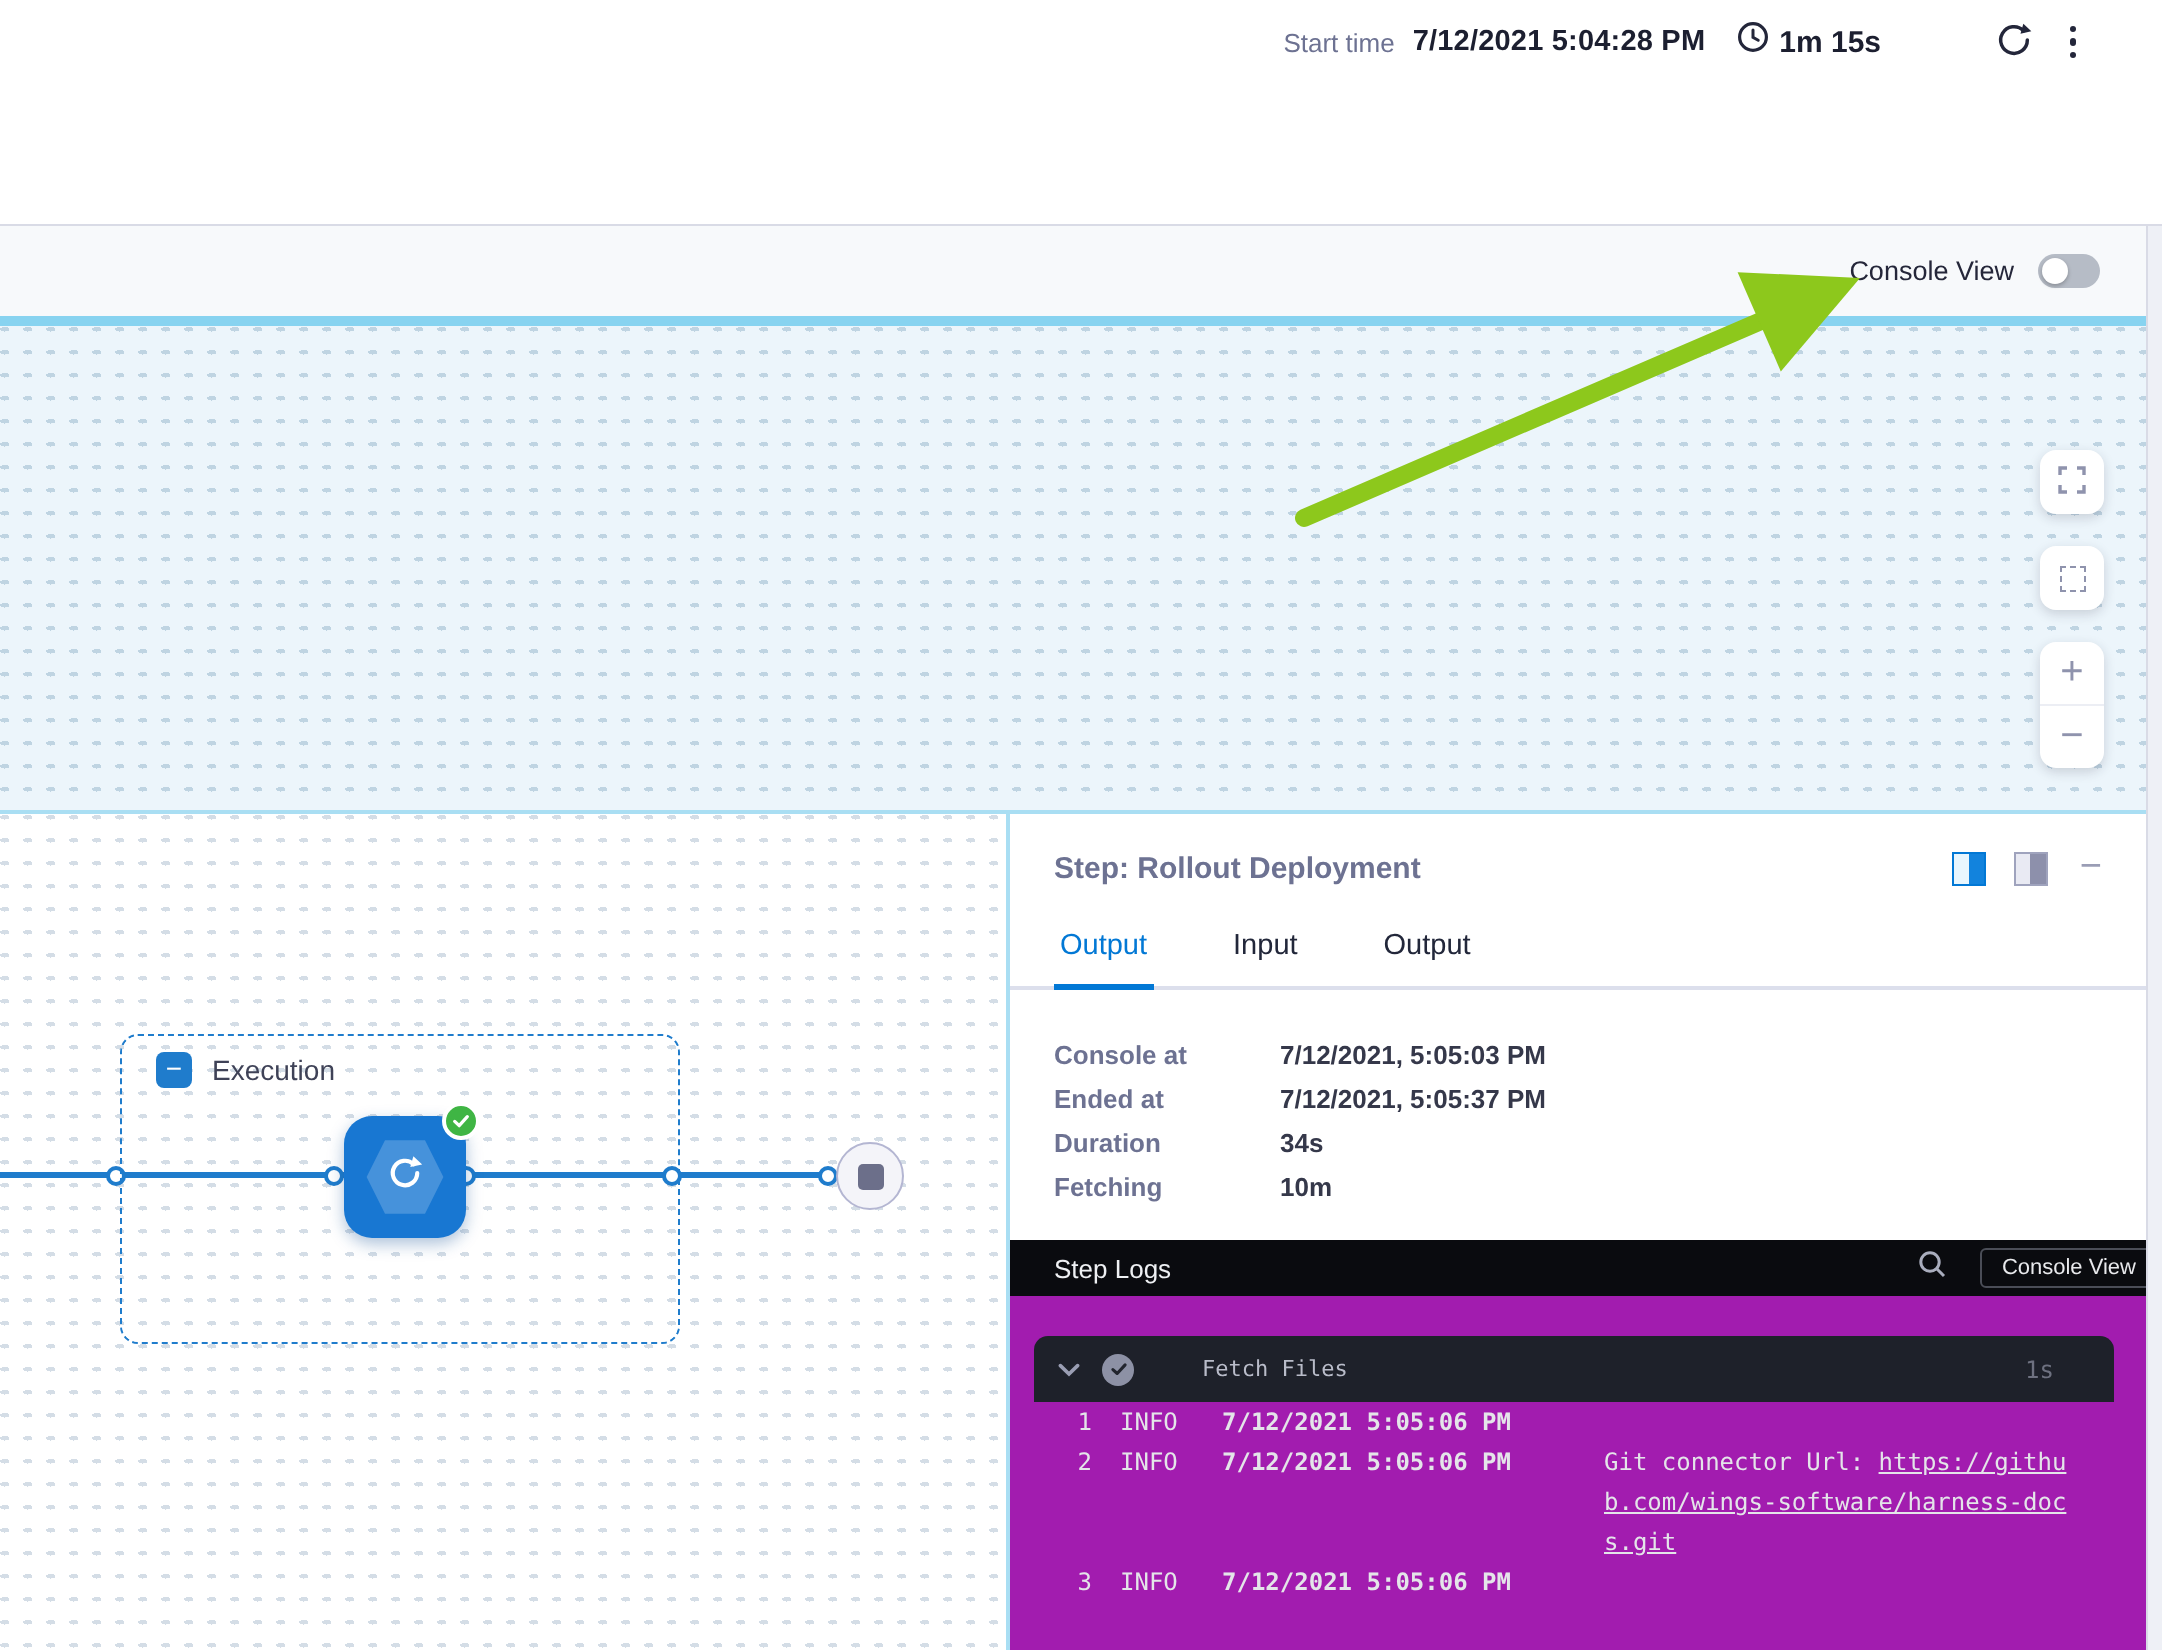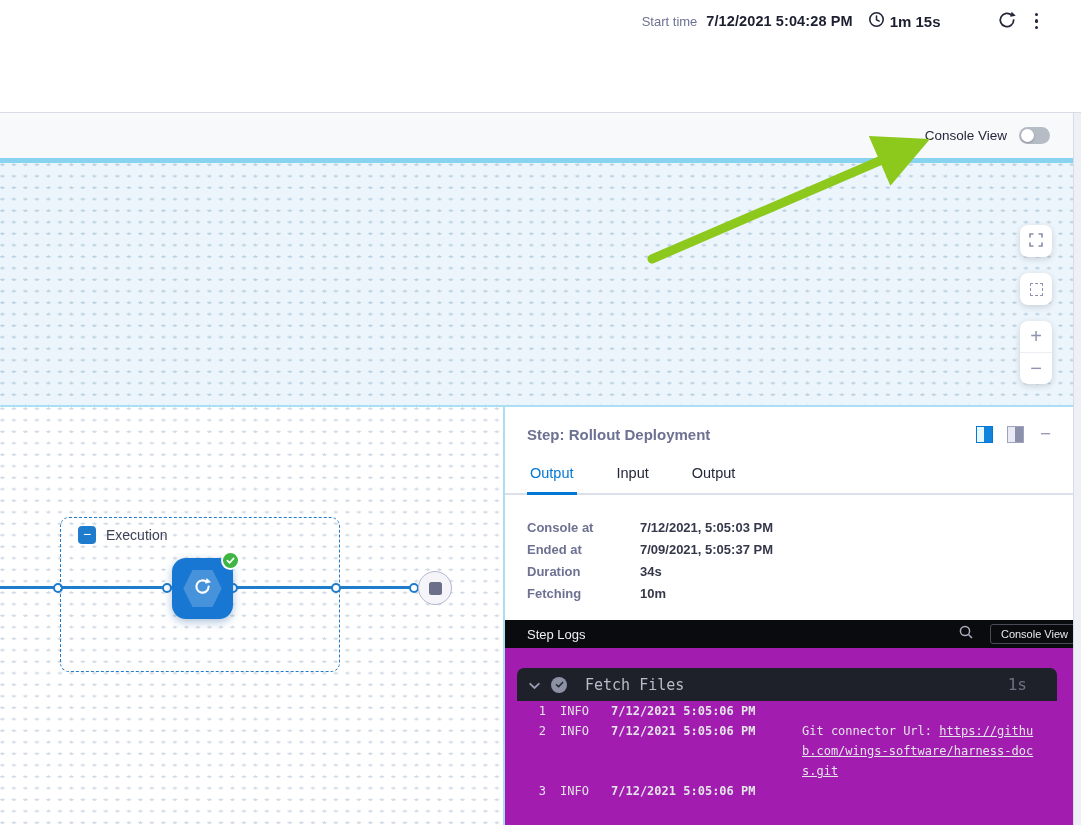--- a/index.html
+++ b/index.html
@@ -121,24 +121,24 @@
   .logs-title { font-size:13px; color:#eef0f3; }
   .logs-head-right { margin-left:auto; display:flex; align-items:center; gap:16px; }
   .console-view-btn { height:20px; padding:0 10px; background:transparent;
     border:1px solid #4a4d57; border-radius:3px; color:#e8e9ec; font-size:11px;
     font-family:"Liberation Sans", sans-serif; cursor:pointer; }
   .log-group-row { position:absolute; top:48px; left:12px; width:540px; height:33px;
     background:#1e212a; border-radius:7px 7px 0 0; display:flex; align-items:center;
     padding:0 30px 0 12px; cursor:pointer; }
   .check-circle { width:16px; height:16px; border-radius:50%; background:#8d91a5;
     display:flex; align-items:center; justify-content:center; margin-left:11px; }
-  .log-group-name { font-family:"DejaVu Sans Mono", monospace; font-size:15px;
-    color:#b9bcc9; margin-left:18px; }
+  .log-group-name { font-family:"DejaVu Sans Mono", monospace; font-size:11px;
+    color:#b9bcc9; margin-left:34px; }
   .log-group-duration { margin-left:auto; font-family:"DejaVu Sans Mono", monospace;
-    font-size:16px; color:#6e7180; }
+    font-size:12px; color:#6e7180; }
   .log-lines { position:absolute; top:81px; left:0; width:552px; bottom:0;
     font-family:"DejaVu Sans Mono", monospace; font-size:12px; line-height:20px;
     color:#e4e5e9; overflow:hidden; }
   .log-row { display:flex; align-items:flex-start; padding-left:12px; }
   .col-num { width:29px; text-align:right; flex:none; }
   .col-level { width:30px; margin-left:14px; flex:none; }
   .col-time { width:146px; margin-left:21px; flex:none;font-weight:bold; }
   .col-msg { width:239px; margin-left:45px; word-break:break-all; }
   .col-msg.bold { font-weight:700; color:#ffffff; background:#000000; }
   .log-link { text-decoration:underline; color:#e4e5e9; cursor:pointer; }
@@ -265,21 +265,21 @@
   </div>
   <div class="tabs">
     <div class="tab active">Output</div>
     <div class="tab">Input</div>
     <div class="tab">Output</div>
   </div>
   <div class="fields">
     <span class="field-label">Console at</span>
     <span class="field-value">7/12/2021, 5:05:03 PM</span>
     <span class="field-label">Ended at</span>
-    <span class="field-value">7/09/2021, 5:05:37 PM</span>
+    <span class="field-value">7/12/2021, 5:05:37 PM</span>
     <span class="field-label">Duration</span>
     <span class="field-value">34s</span>
     <span class="field-label">Fetching</span>
     <span class="field-value">10m</span>
   </div>
 </div>
 
 <div class="logs-panel">
   <div class="logs-head">
     <span class="logs-title">Step Logs</span>

